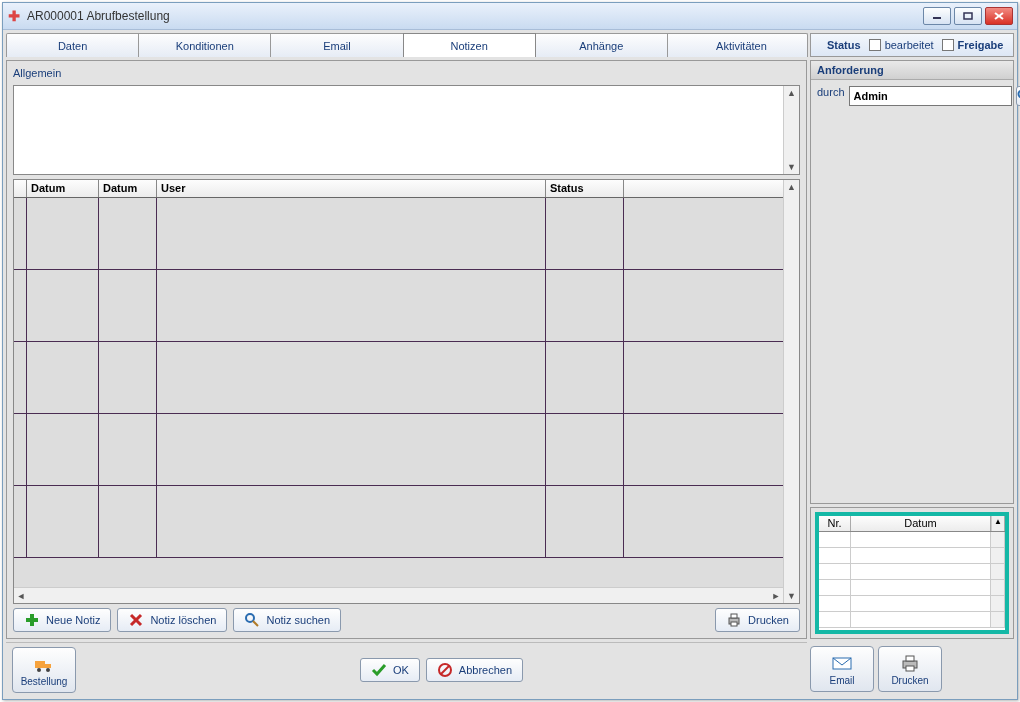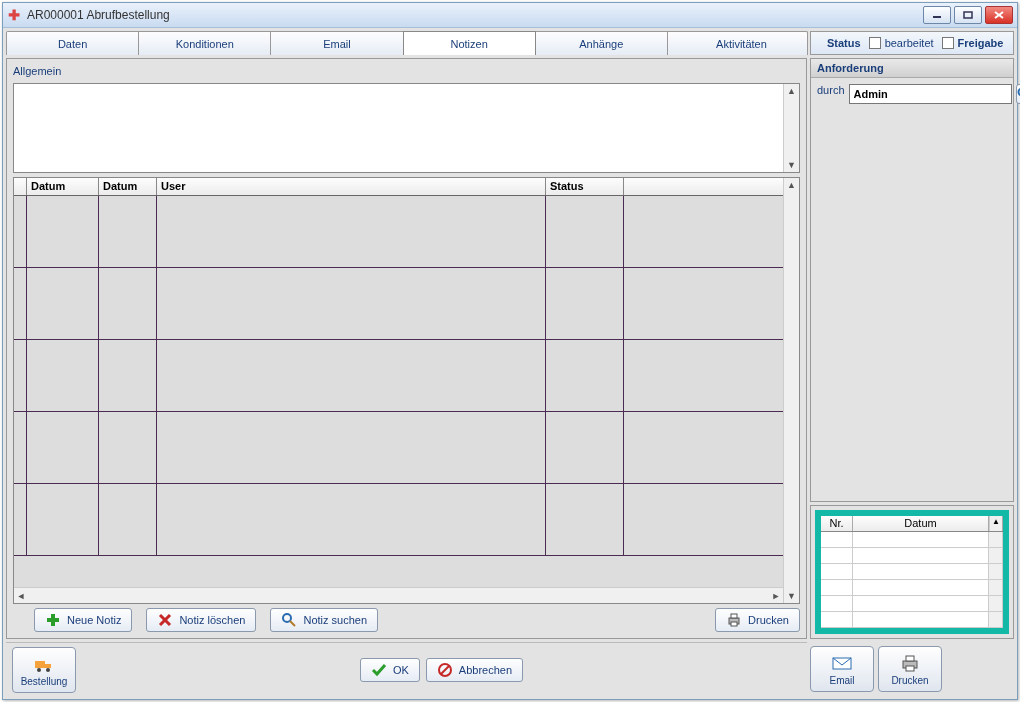--- a/index.html
+++ b/index.html
@@ -95,21 +95,21 @@
   .row { display:flex; height:72px; border-bottom:1px solid #4a2c52; }
   .cell { border-left:1px solid #4a2c52; }
   .cell:first-child { border-left:none; }
 
   .hscroll {
     height:16px; background:#f0f0f0; border-top:1px solid #ccc;
     display:flex; justify-content:space-between; font-size:9px; color:#555;
   }
   .hscroll .arr { width:14px; text-align:center; line-height:16px; }
 
-  .btnrow { display:flex; gap:14px;margin-left:21px; }
+  .btnrow { display:flex; gap:6px; }
   .btnrow .spacer { flex:1; }
 
   .btn {
     border:1px solid #8a99ad; border-radius:3px;
     background: linear-gradient(#fefefe, #e6ecf5);
     padding: 3px 10px; display:inline-flex; align-items:center; gap:6px;
     color:#1a3e7a; min-height:22px;
   }
   .btn .ico { width:16px; height:16px; display:flex; align-items:center; justify-content:center; }
 
@@ -148,21 +148,21 @@
   }
   .lookup-btn {
     width:22px; height:20px; border:1px solid #8a99ad; border-radius:3px;
     background:linear-gradient(#fefefe,#e6ecf5); display:flex; align-items:center; justify-content:center;
   }
   .anforderung { height: 444px; }
 
   .sonstiges { flex:1; }
   .sonst-body { flex:1; padding:4px; display:flex; }
   .small-table {
-    flex:1; border:6px solid #14b8a6; background:#fff; display:flex; flex-direction:column;
+    flex:1; border:4px solid #14b8a6; background:#fff; display:flex; flex-direction:column;
   }
   .small-table .thead2 {
     display:flex; height:16px; background:linear-gradient(#fdfdfd,#ececec); border-bottom:1px solid #888;
   }
   .small-table .th2 { border-right:1px solid #aaa; text-align:center; font-weight:normal; padding:1px 0; }
   .small-table .rows { flex:1; }
   .small-table .r { display:flex; height:16px; border-bottom:1px solid #ccc; }
   .small-table .c { border-right:1px solid #ccc; }
   .small-vscroll { width:14px; background:#f0f0f0; border-left:1px solid #ccc; }
 

